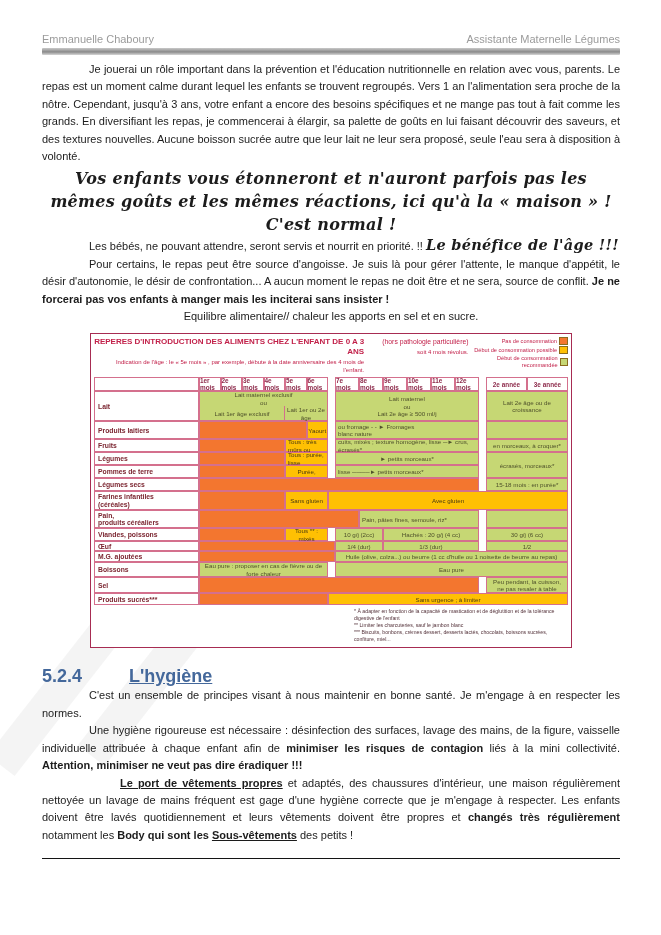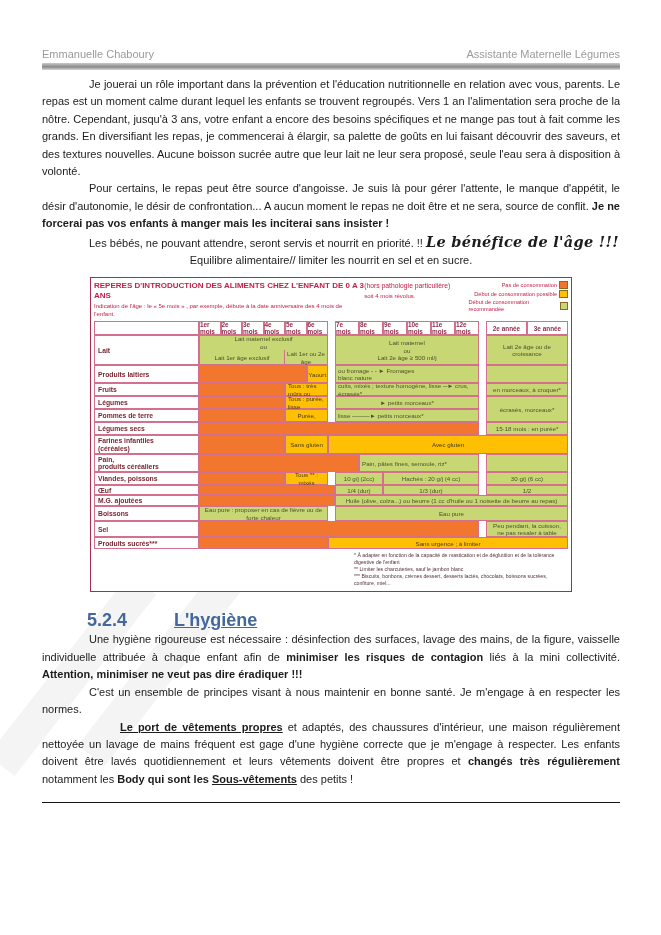--- a/index.html
+++ b/index.html
@@ -8,39 +8,39 @@
     font-family:"Liberation Sans",sans-serif;color:#1c1c1c;position:relative;
   }
   .content{padding:0 41px 0 42px;position:relative;z-index:2;}
 
   
   .watermark{position:absolute;left:55px;top:560px;width:260px;height:220px;z-index:1;opacity:.55;pointer-events:none;}
   .watermark .wm-stripe{position:absolute;background:#ececec;width:34px;height:230px;transform:rotate(38deg);}
   .watermark .s2{left:90px;top:-10px;}
 
   
-  .page-header{display:flex;justify-content:space-between;padding-top:48px;font-size:11px;color:var(--gray_text);}
+  .page-header{display:flex;justify-content:space-between;padding-top:33px;font-size:11px;color:var(--gray_text);}
   .header-bar{margin-top:3px;height:7px;border-radius:1px;
     background:linear-gradient(#c9c9c9,#8a8a8a 55%,#d6d6d6);}
 
   p{margin:0;font-size:11px;line-height:17.4px;text-align:justify;}
   .ind{text-indent:47px;}
   b{font-weight:bold;}
   .u{text-decoration:underline;}
 
   .script{font-family:"DejaVu Serif",serif;font-style:italic;font-weight:bold;
     font-size:16px;line-height:23px;text-align:center;letter-spacing:.3px;margin-top:2px;}
   .script-inline{font-family:"DejaVu Serif",serif;font-style:italic;font-weight:bold;font-size:14.5px;letter-spacing:.3px;}
 
   .center{text-align:center;}
   .doc-link{color:#1f1f1f;text-decoration:underline;}
 
   
   .ftable-wrap{width:474px;margin:8px auto 0;border:1.5px solid var(--table_border);padding:3px 3px 2px;background:#fff;}
-  .t-head{display:flex;margin-bottom:3px;}
+  .t-head{display:flex;margin-bottom:3px;text-align:right;}
   .t-head-left{width:57%;}
   .t-title{color:var(--accent_red);font-weight:bold;font-size:8px;line-height:10px;}
   .t-sub{color:var(--accent_red);font-size:6px;line-height:8px;margin-top:1px;}
   .t-head-mid{width:22%;color:var(--accent_red);}
   .t-note{font-size:6.8px;line-height:10px;}
   .t-note2{font-size:6px;line-height:8px;margin-top:1px;}
   .t-head-right{flex:1;}
   .lg-row{display:flex;justify-content:flex-end;align-items:center;gap:2px;margin-bottom:1px;}
   .lg-label{font-size:5.6px;color:var(--accent_red);line-height:7px;}
   .lg-swatch{width:7px;height:6px;border:.5px solid #8b6b1e;display:inline-block;}
@@ -60,21 +60,21 @@
   .lait-left{flex-direction:column;padding:0;align-items:stretch;}
   .lait-top{flex:1;display:flex;align-items:center;justify-content:center;white-space:pre-line;}
   .lait-bot{flex:1;display:flex;align-items:stretch;}
   .lait-bot .la{flex:2;display:flex;align-items:center;justify-content:center;border-right:.5px solid var(--grid);}
   .lait-bot .lb{flex:1;display:flex;align-items:center;justify-content:center;}
 
   .t-footnotes{margin:3px 4px 2px 260px;font-size:5.2px;line-height:7px;color:#54323a;}
 
   
   .h-main{margin-top:18px;font-size:18px;font-weight:bold;color:var(--h1_blue);}
-  .h-main .h-num{display:inline-block;width:87px;margin-left:45px;}
+  .h-main .h-num{display:inline-block;width:87px;}
   .h-sub{margin:8px 0 2px 118px;font-size:15px;font-weight:bold;color:var(--h2_blue);}
   .h-sub .h-num{display:inline-block;width:72px;}
   .ind2{text-indent:78px;}
 
   
   .footer-line{margin-top:14px;border-top:1.8px solid #141414;}
   .footer-page{text-align:right;font-size:11px;margin-top:2px;}
 </style>
 </head>
 <body>
@@ -87,27 +87,28 @@
 <div class="content">
 
   <div class="page-header">
     <span>Emmanuelle Chaboury</span>
     <span>Assistante Maternelle Légumes</span>
   </div>
   <div class="header-bar"></div>
 
   <p class="ind" style="margin-top:6px;">Je jouerai un rôle important dans la prévention et l'éducation nutritionnelle en relation avec vous, parents. Le repas est un moment calme durant lequel les enfants se trouvent regroupés. Vers 1 an l'alimentation sera proche de la nôtre. Cependant, jusqu'à 3 ans, votre enfant a encore des besoins spécifiques et ne mange pas tout à fait comme les grands. En diversifiant les repas, je commencerai à élargir, sa palette de goûts en lui faisant découvrir des saveurs, et des textures nouvelles. Aucune boisson sucrée autre que leur lait ne leur sera proposé, seule l'eau sera à disposition à volonté.</p>
 
+  <div class="script">Vos enfants vous étonneront et n'auront parfois pas les mêmes goûts et les mêmes réactions, ici qu'à la « maison » ! C'est normal !</div>
+
+  <p class="ind"><span>Les bébés, ne pouvant attendre, seront servis et nourrit en priorité. !! </span><span class="script-inline">Le bénéfice de l'âge !!!</span></p>
 
   <p class="ind"><span>Pour certains, le repas peut être source d'angoisse. Je suis là pour gérer l'attente, le manque d'appétit, le désir d'autonomie, le désir de confrontation...  A aucun moment le repas ne doit être et ne sera, source de conflit. </span><b>Je ne forcerai pas vos enfants à manger mais les inciterai sans insister !</b></p>
 
-  <p class="ind"><span>Les bébés, ne pouvant attendre, seront servis et nourrit en priorité. !! </span><span class="script-inline">Le bénéfice de l'âge !!!</span></p>
-
-
-  <p class="center">Equilibre alimentaire// limiter les nourrit en sel et en sucre.</p>
+
+  <p class="center">Equilibre alimentaire// chaleur les apports en sel et en sucre.</p>
 
   <div class="ftable-wrap">
     <div class="t-head">
       <div class="t-head-left">
         <div class="t-title">REPERES D'INTRODUCTION DES ALIMENTS CHEZ L'ENFANT DE 0 A 3 ANS</div>
         <div class="t-sub">Indication de l'âge : le « 5e mois » , par exemple, débute à la date anniversaire des 4 mois de l'enfant.</div>
       </div>
       <div class="t-head-mid">
         <div class="t-note">(hors pathologie particulière)</div>
         <div class="t-note2">soit 4 mois révolus.</div>
@@ -235,22 +236,22 @@
       <div>*  À adapter en fonction de la capacité de mastication et de déglutition et de la tolérance digestive de l'enfant</div>
       <div>**  Limiter les charcuteries, sauf le jambon blanc</div>
       <div>***  Biscuits, bonbons, crèmes dessert, desserts lactés, chocolats, boissons sucrées, confiture, miel...</div>
     </div>
   </div>
 
   <div class="h-main">
     <span class="h-num">5.2.4</span><span class="u">L'hygiène</span>
   </div>
 
+  <p class="ind">C'est un ensemble de principes visant à nous maintenir en bonne santé. Je m'engage à en respecter les normes.</p>
+
   <p class="ind"><span>Une hygiène rigoureuse est nécessaire : désinfection des surfaces, lavage des mains, de la figure, vaisselle individuelle attribuée à chaque enfant afin de </span><b>minimiser les risques de contagion</b><span> liés à la mini collectivité. </span><b>Attention, minimiser ne veut pas dire éradiquer !!!</b></p>
 
-  <p class="ind">C'est un ensemble de principes visant à nous maintenir en bonne santé. Je m'engage à en respecter les normes.</p>
-
 
   <p class="ind2"><b class="u">Le port de vêtements propres</b><span> et adaptés, des chaussures d'intérieur, une maison régulièrement nettoyée un lavage de mains fréquent est gage d'une hygiène correcte que je m'engage à respecter. Les enfants doivent être lavés quotidiennement et leurs vêtements doivent être propres et </span><b>changés très régulièrement</b><span> notamment les </span><b>Body qui sont les </b><b class="u">Sous-vêtements</b><span> des petits !</span></p>
 
   <div class="footer-line"></div>
 
 </div>
 
 </body></html>

